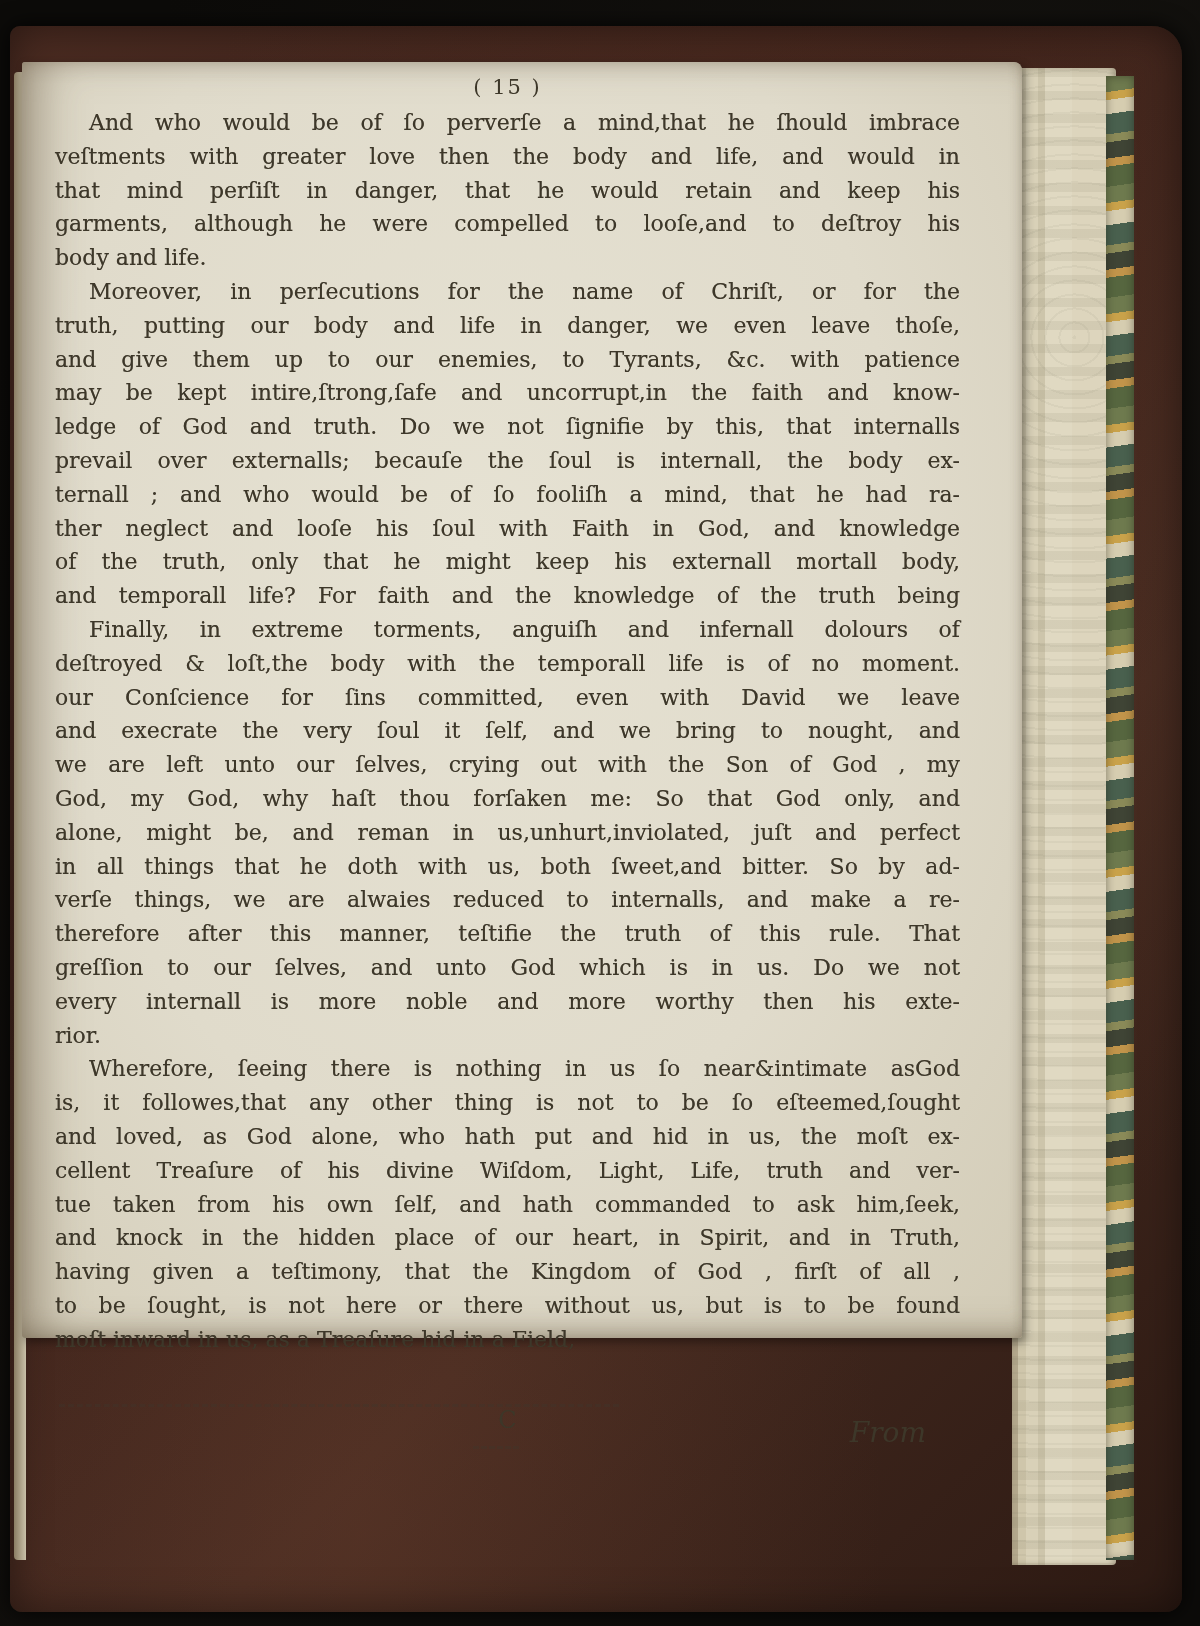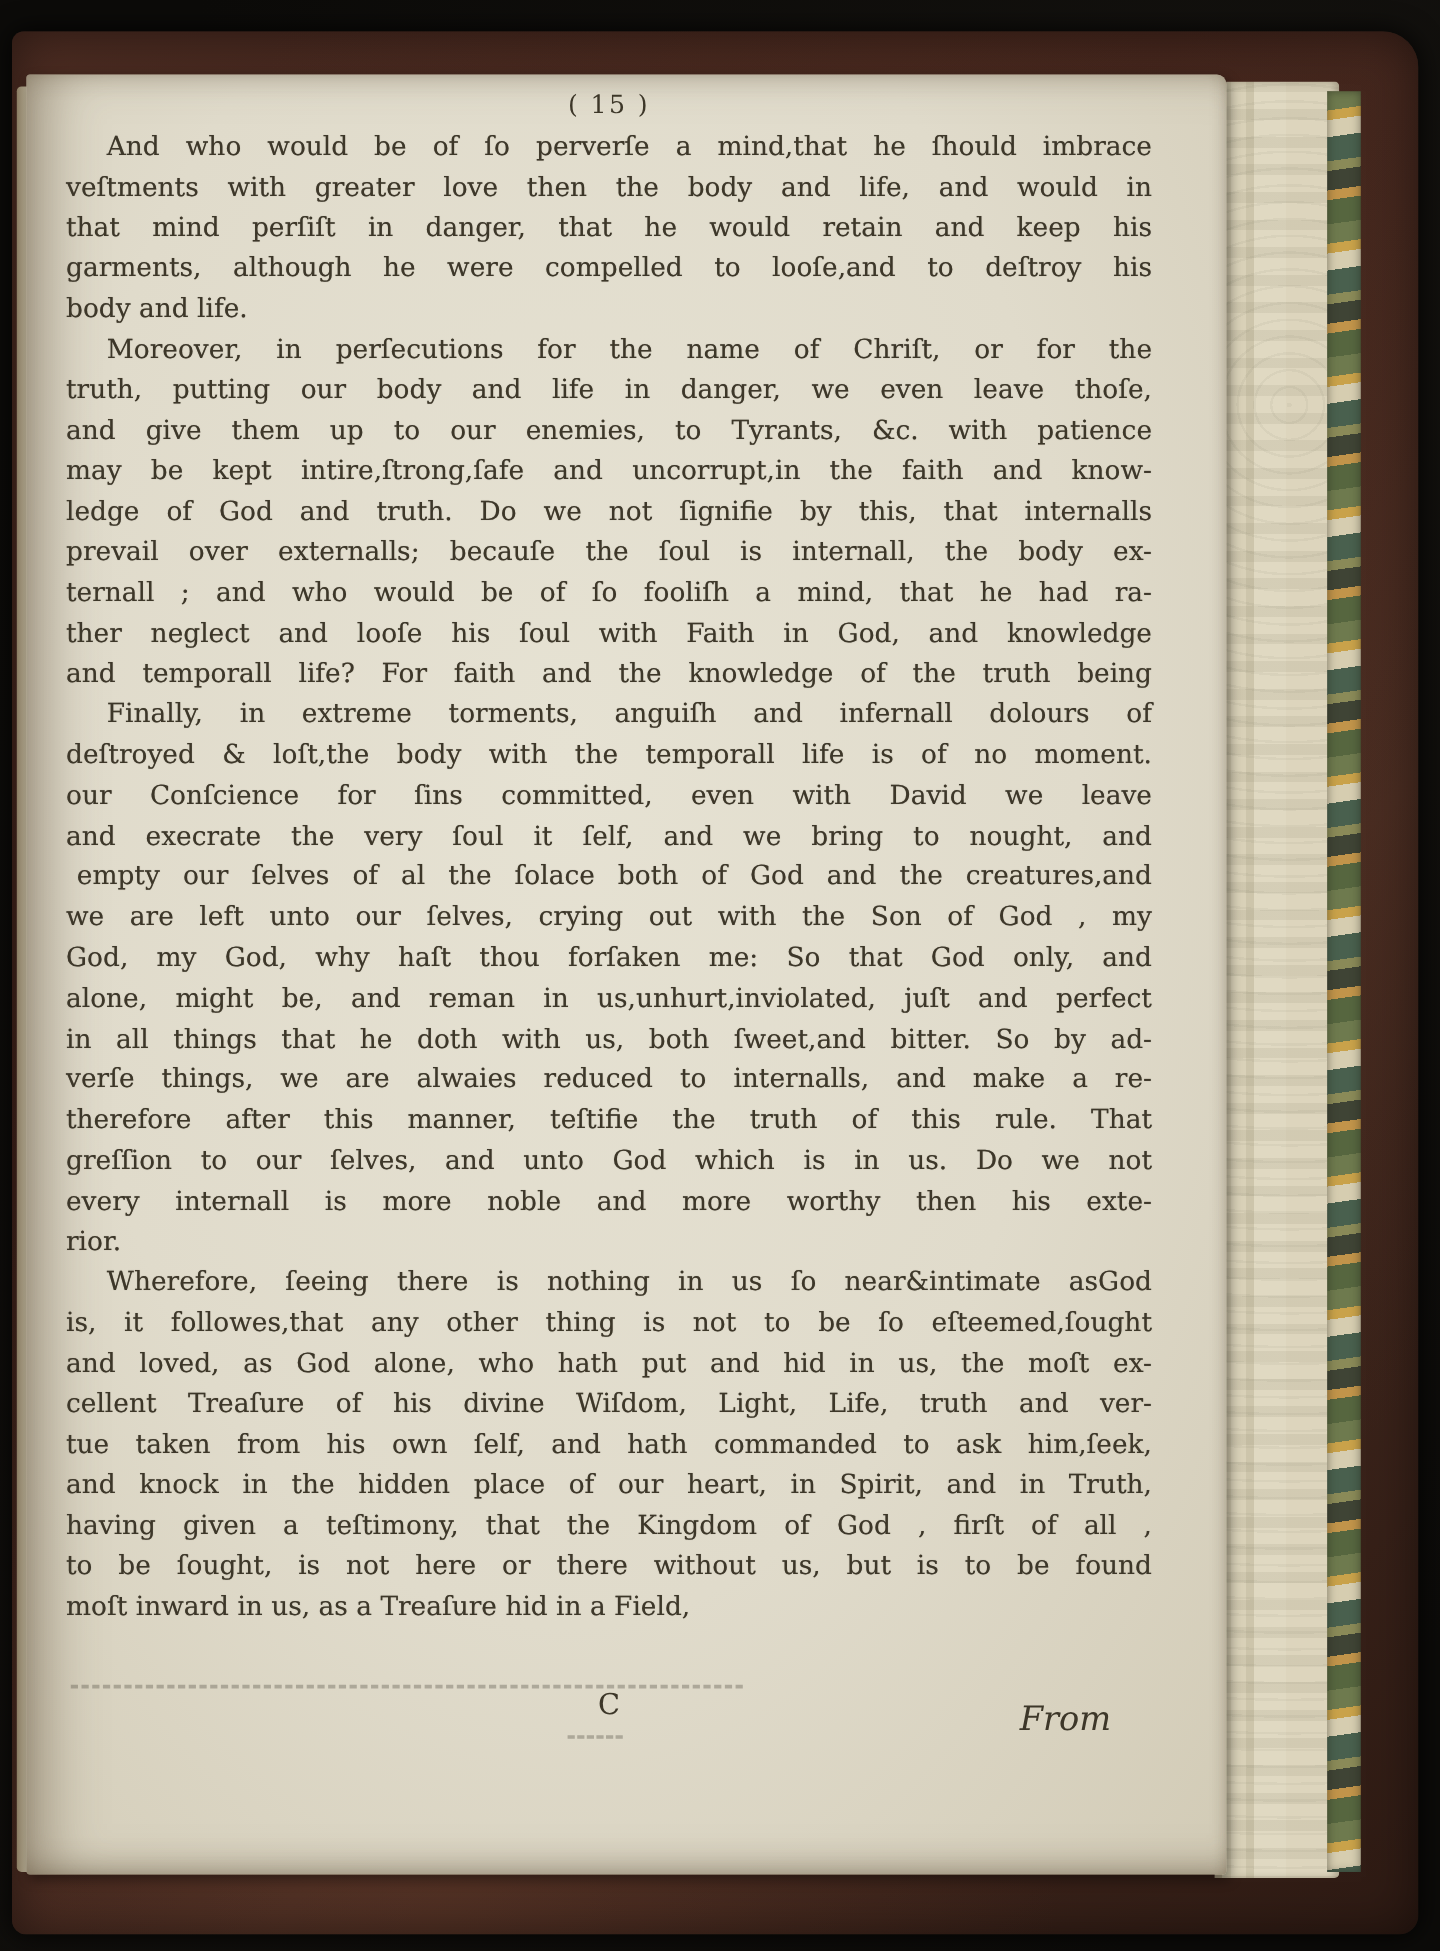--- a/index.html
+++ b/index.html
@@ -54,21 +54,21 @@
     box-shadow:inset 0 0 8px rgba(30,30,20,.5);
   }
   
   .gutter-sliver{
     position:absolute;left:14px;top:72px;width:12px;height:1488px;
     background:linear-gradient(90deg,#8a7d63,#c9c0a8);
     border-radius:4px 0 0 4px;
   }
   
   .page{
-    position:absolute;left:22px;top:62px;width:1000px;height:1500px;
+    position:absolute;left:22px;top:62px;width:1000px;height:1276px;
     background:
       radial-gradient(ellipse at 45% 38%, #e6e2d3 0%, #e0dbcb 55%, #d2cbb6 100%);
     border-radius:3px 8px 3px 3px;
     box-shadow:
       inset 30px 0 50px -18px rgba(92,76,54,.55),
       inset 0 -16px 26px -14px rgba(92,76,54,.45),
       inset 0 12px 20px -12px rgba(92,76,54,.30),
       inset -6px 0 10px -6px rgba(92,76,54,.25),
       3px 4px 10px rgba(0,0,0,.4);
   }
@@ -134,26 +134,26 @@
         <div class="line j"><span>garments, although he were compelled to looſe,and to deſtroy his</span></div>
         <div class="line"><span>body and life.</span></div>
         <div class="line j indent"><span>Moreover, in perſecutions for the name of Chriſt, or for the</span></div>
         <div class="line j"><span>truth, putting our body and life in danger, we even leave thoſe,</span></div>
         <div class="line j"><span>and give them up to our enemies, to Tyrants, &amp;c. with patience</span></div>
         <div class="line j"><span>may be kept intire,ſtrong,ſafe and uncorrupt,in the faith and know-</span></div>
         <div class="line j"><span>ledge of God and truth. Do we not ſignifie by this, that internalls</span></div>
         <div class="line j"><span>prevail over externalls; becauſe the ſoul is internall, the body ex-</span></div>
         <div class="line j"><span>ternall ; and who would be of ſo fooliſh a mind, that he had ra-</span></div>
         <div class="line j"><span>ther neglect and looſe his ſoul with Faith in God, and knowledge</span></div>
+        <div class="line j"><span>of the truth, only that he might keep his externall mortall body,</span></div>
         <div class="line j"><span>and temporall life? For faith and the knowledge of the truth being</span></div>
         <div class="line j indent"><span>Finally, in extreme torments, anguiſh and infernall dolours of</span></div>
         <div class="line j"><span>deſtroyed &amp; loſt,the body with the temporall life is of no moment.</span></div>
         <div class="line j"><span>our Conſcience for ſins committed, even with </span><span class="it">David</span><span> we leave</span></div>
         <div class="line j"><span>and execrate the very ſoul it ſelf, and we bring to nought, and</span></div>
-        <div class="line j ind2"><span>empty our ſelves of al the ſolace both of God and the creatures,and</span></div>
         <div class="line j"><span>we are left unto our ſelves, crying out with the Son of God , my</span></div>
         <div class="line j"><span>God, my God, why haſt thou forſaken me: So that God only, and</span></div>
         <div class="line j"><span>alone, might be, and reman in us,unhurt,inviolated, juſt and perfect</span></div>
         <div class="line j"><span>in all things that he doth with us, both ſweet,and bitter. So by ad-</span></div>
         <div class="line j"><span>verſe things, we are alwaies reduced to internalls, and make a re-</span></div>
         <div class="line j"><span>therefore after this manner, teſtifie the truth of this rule. </span><span class="it">That</span></div>
         <div class="line j"><span>greſſion to our ſelves, and unto God which is in us. Do we not</span></div>
         <div class="line j"><span class="it">every internall is more noble and more worthy then his exte-</span></div>
         <div class="line"><span class="it">rior.</span></div>
         <div class="line j indent"><span>Wherefore, ſeeing there is nothing in us ſo near&amp;intimate asGod</span></div>

